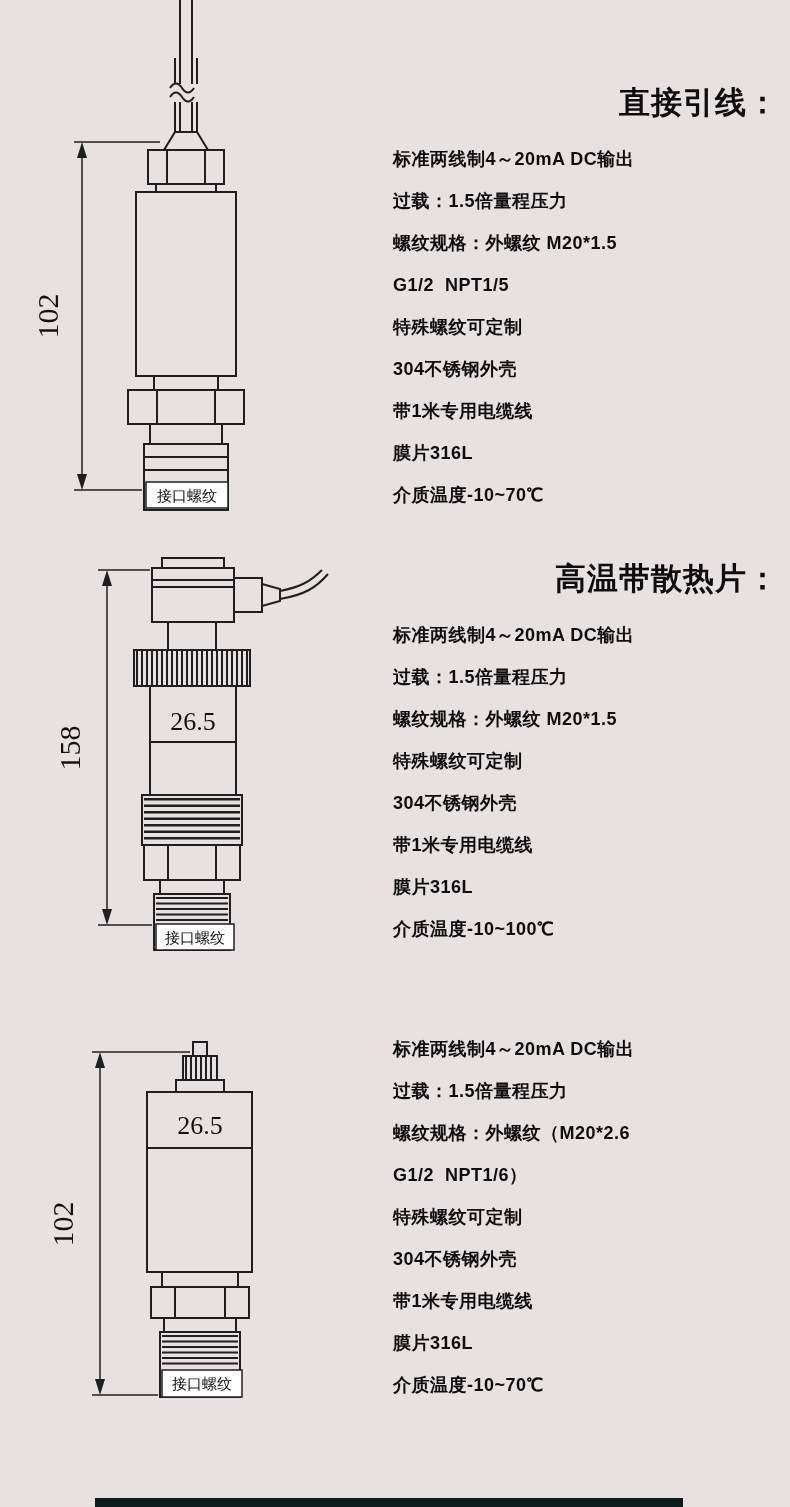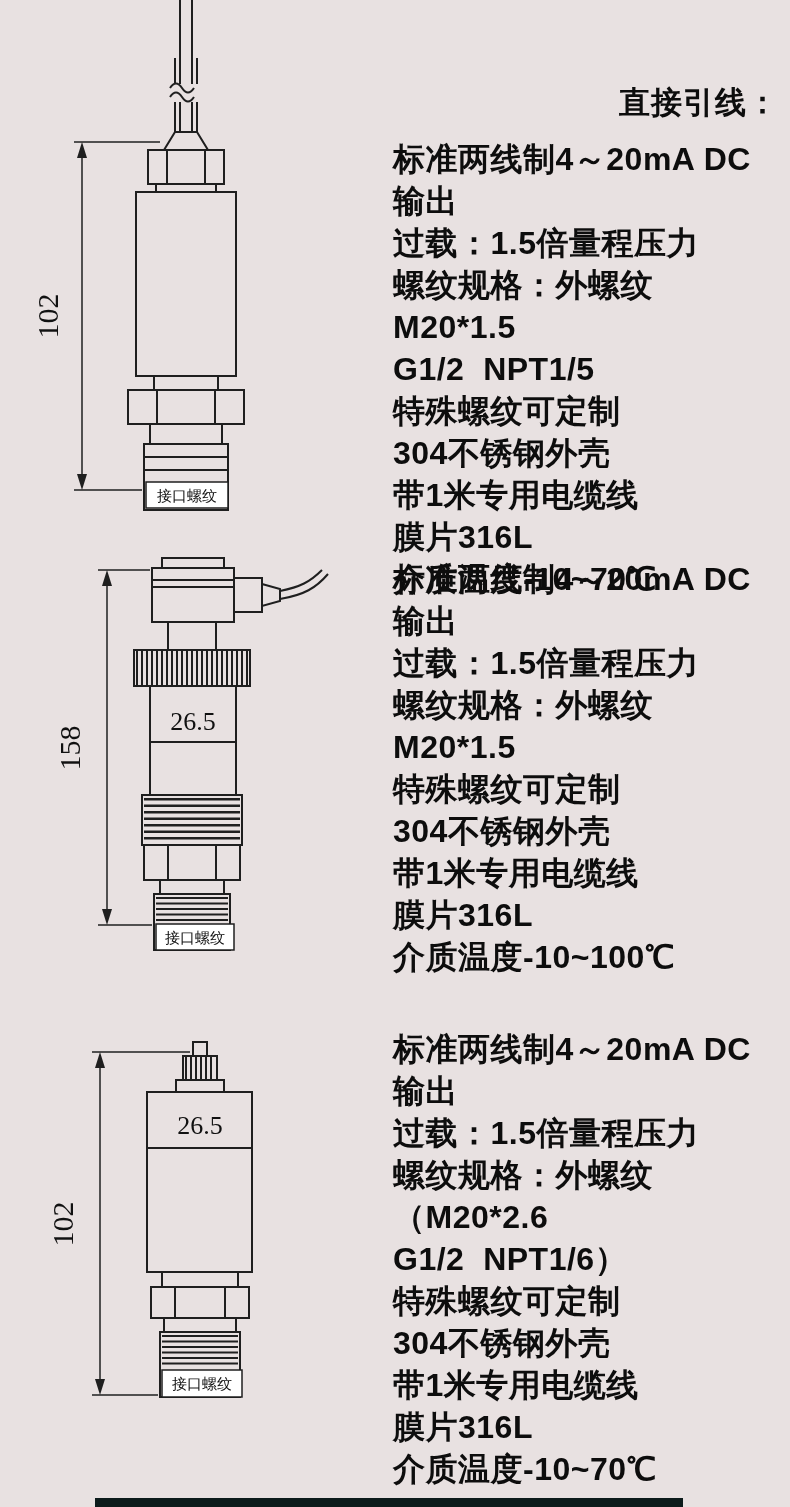--- a/index.html
+++ b/index.html
@@ -8,21 +8,21 @@
     background:#e8e1e1; color:#0d0d0d; overflow:hidden;
     font-family:"Liberation Sans", sans-serif;
   }
   .drawing { position:absolute; }
   .drawing svg { display:block; }
   .specs { position:absolute; left:393px; width:386px; }
   .specs h2 {
     margin:0 0 14px 0; font-size:31px; font-weight:700; letter-spacing:1px;text-align:right;
   }
   .specs p {
-    margin:0; font-size:32px; font-weight:700; line-height:42px;
+    margin:0; font-size:18px; font-weight:700; line-height:42px;
     white-space:pre-wrap; letter-spacing:0.5px;
   }
   .footer-strip {
     position:absolute; left:95px; top:1498px; width:588px; height:9px;
     background:#0c1b1b;
   }
   svg text.dim { font-family:"Liberation Serif", serif; fill:#111; }
   svg text.cjk { font-family:"Liberation Sans", sans-serif; fill:#111; }
 </style>
 </head>
@@ -148,20 +148,21 @@
           <line x1="48" y1="20" x2="100" y2="20"></line>
           <line x1="48" y1="375" x2="102" y2="375"></line>
           <line x1="57" y1="34" x2="57" y2="361"></line>
         </g>
         <polygon points="57,20 52,36 62,36" fill="#1f1f1f"></polygon>
         <polygon points="57,375 52,359 62,359" fill="#1f1f1f"></polygon>
         <text x="30" y="198" transform="rotate(-90 30 198)" text-anchor="middle" font-size="30" class="dim">158</text>
       </svg>
     </div>
     <div class="specs" style="top:558px;">
+      <h2>高温带散热片：</h2>
       <p>标准两线制4～20mA DC输出</p>
       <p>过载：1.5倍量程压力</p>
       <p>螺纹规格：外螺纹 M20*1.5</p>
       <p>特殊螺纹可定制</p>
       <p>304不锈钢外壳</p>
       <p>带1米专用电缆线</p>
       <p>膜片316L</p>
       <p>介质温度-10~100℃</p>
     </div>
   </section>

